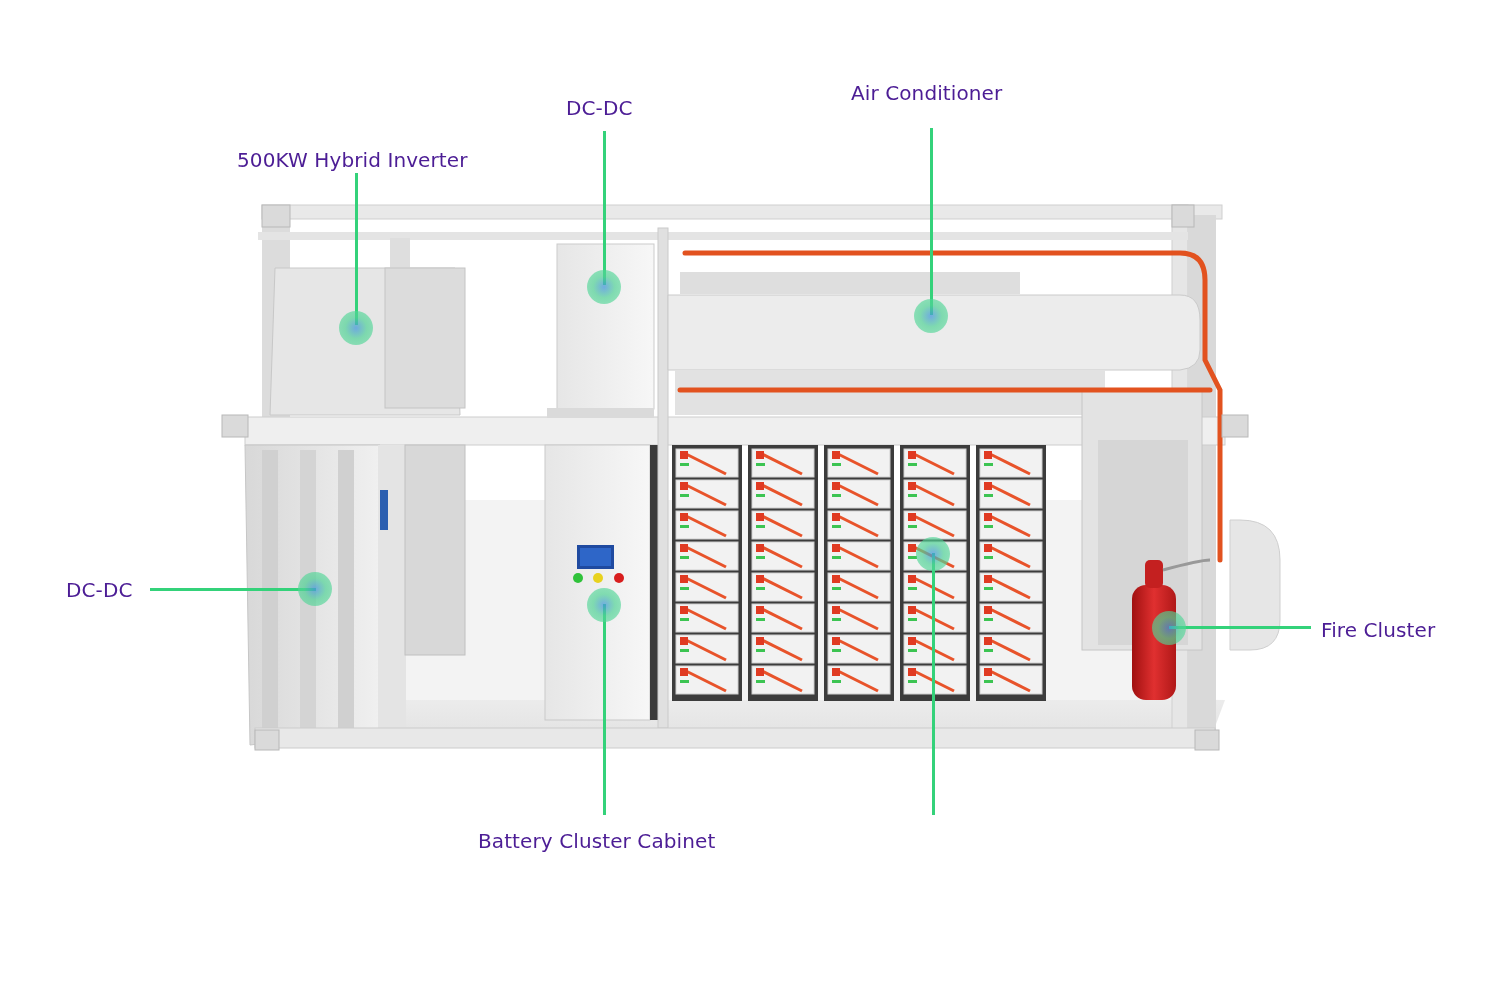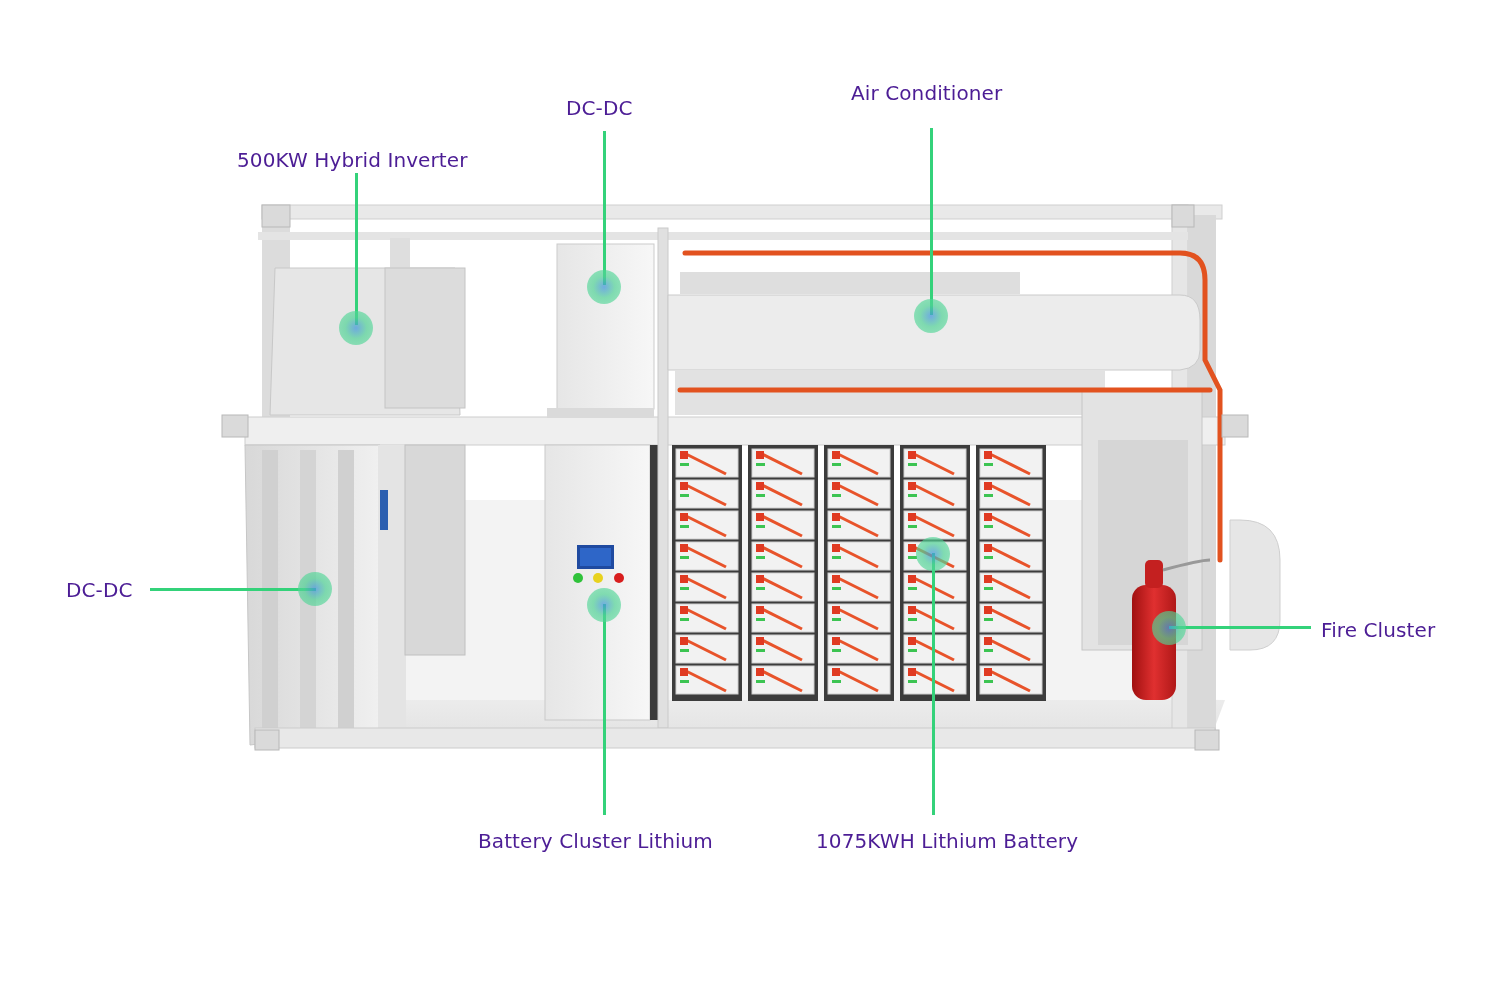--- a/index.html
+++ b/index.html
@@ -293,20 +293,19 @@
   <div class="dot" style="left:914px;top:299px"></div>
 
   <div class="label" style="left:66px;top:578px">DC-DC</div>
   <div class="hline" style="left:150px;top:588px;height:3px;width:166px"></div>
   <div class="dot" style="left:298px;top:572px"></div>
 
   <div class="label" style="left:1321px;top:618px">Fire Cluster</div>
   <div class="hline" style="left:1169px;top:626px;width:142px"></div>
   <div class="dot" style="left:1152px;top:611px"></div>
 
-  <div class="label" style="left:478px;top:829px">Battery Cluster Lithium</div>
+  <div class="label" style="left:478px;top:829px">Battery Cluster Cabinet</div>
   <div class="vline" style="left:603px;top:604px;height:211px"></div>
   <div class="dot" style="left:587px;top:588px"></div>
 
-  <div class="label" style="left:816px;top:829px">1075KWH Lithium Battery</div>
   <div class="vline" style="left:932px;top:553px;height:262px"></div>
   <div class="dot" style="left:916px;top:537px"></div>
 </div>
 
 </body></html>

